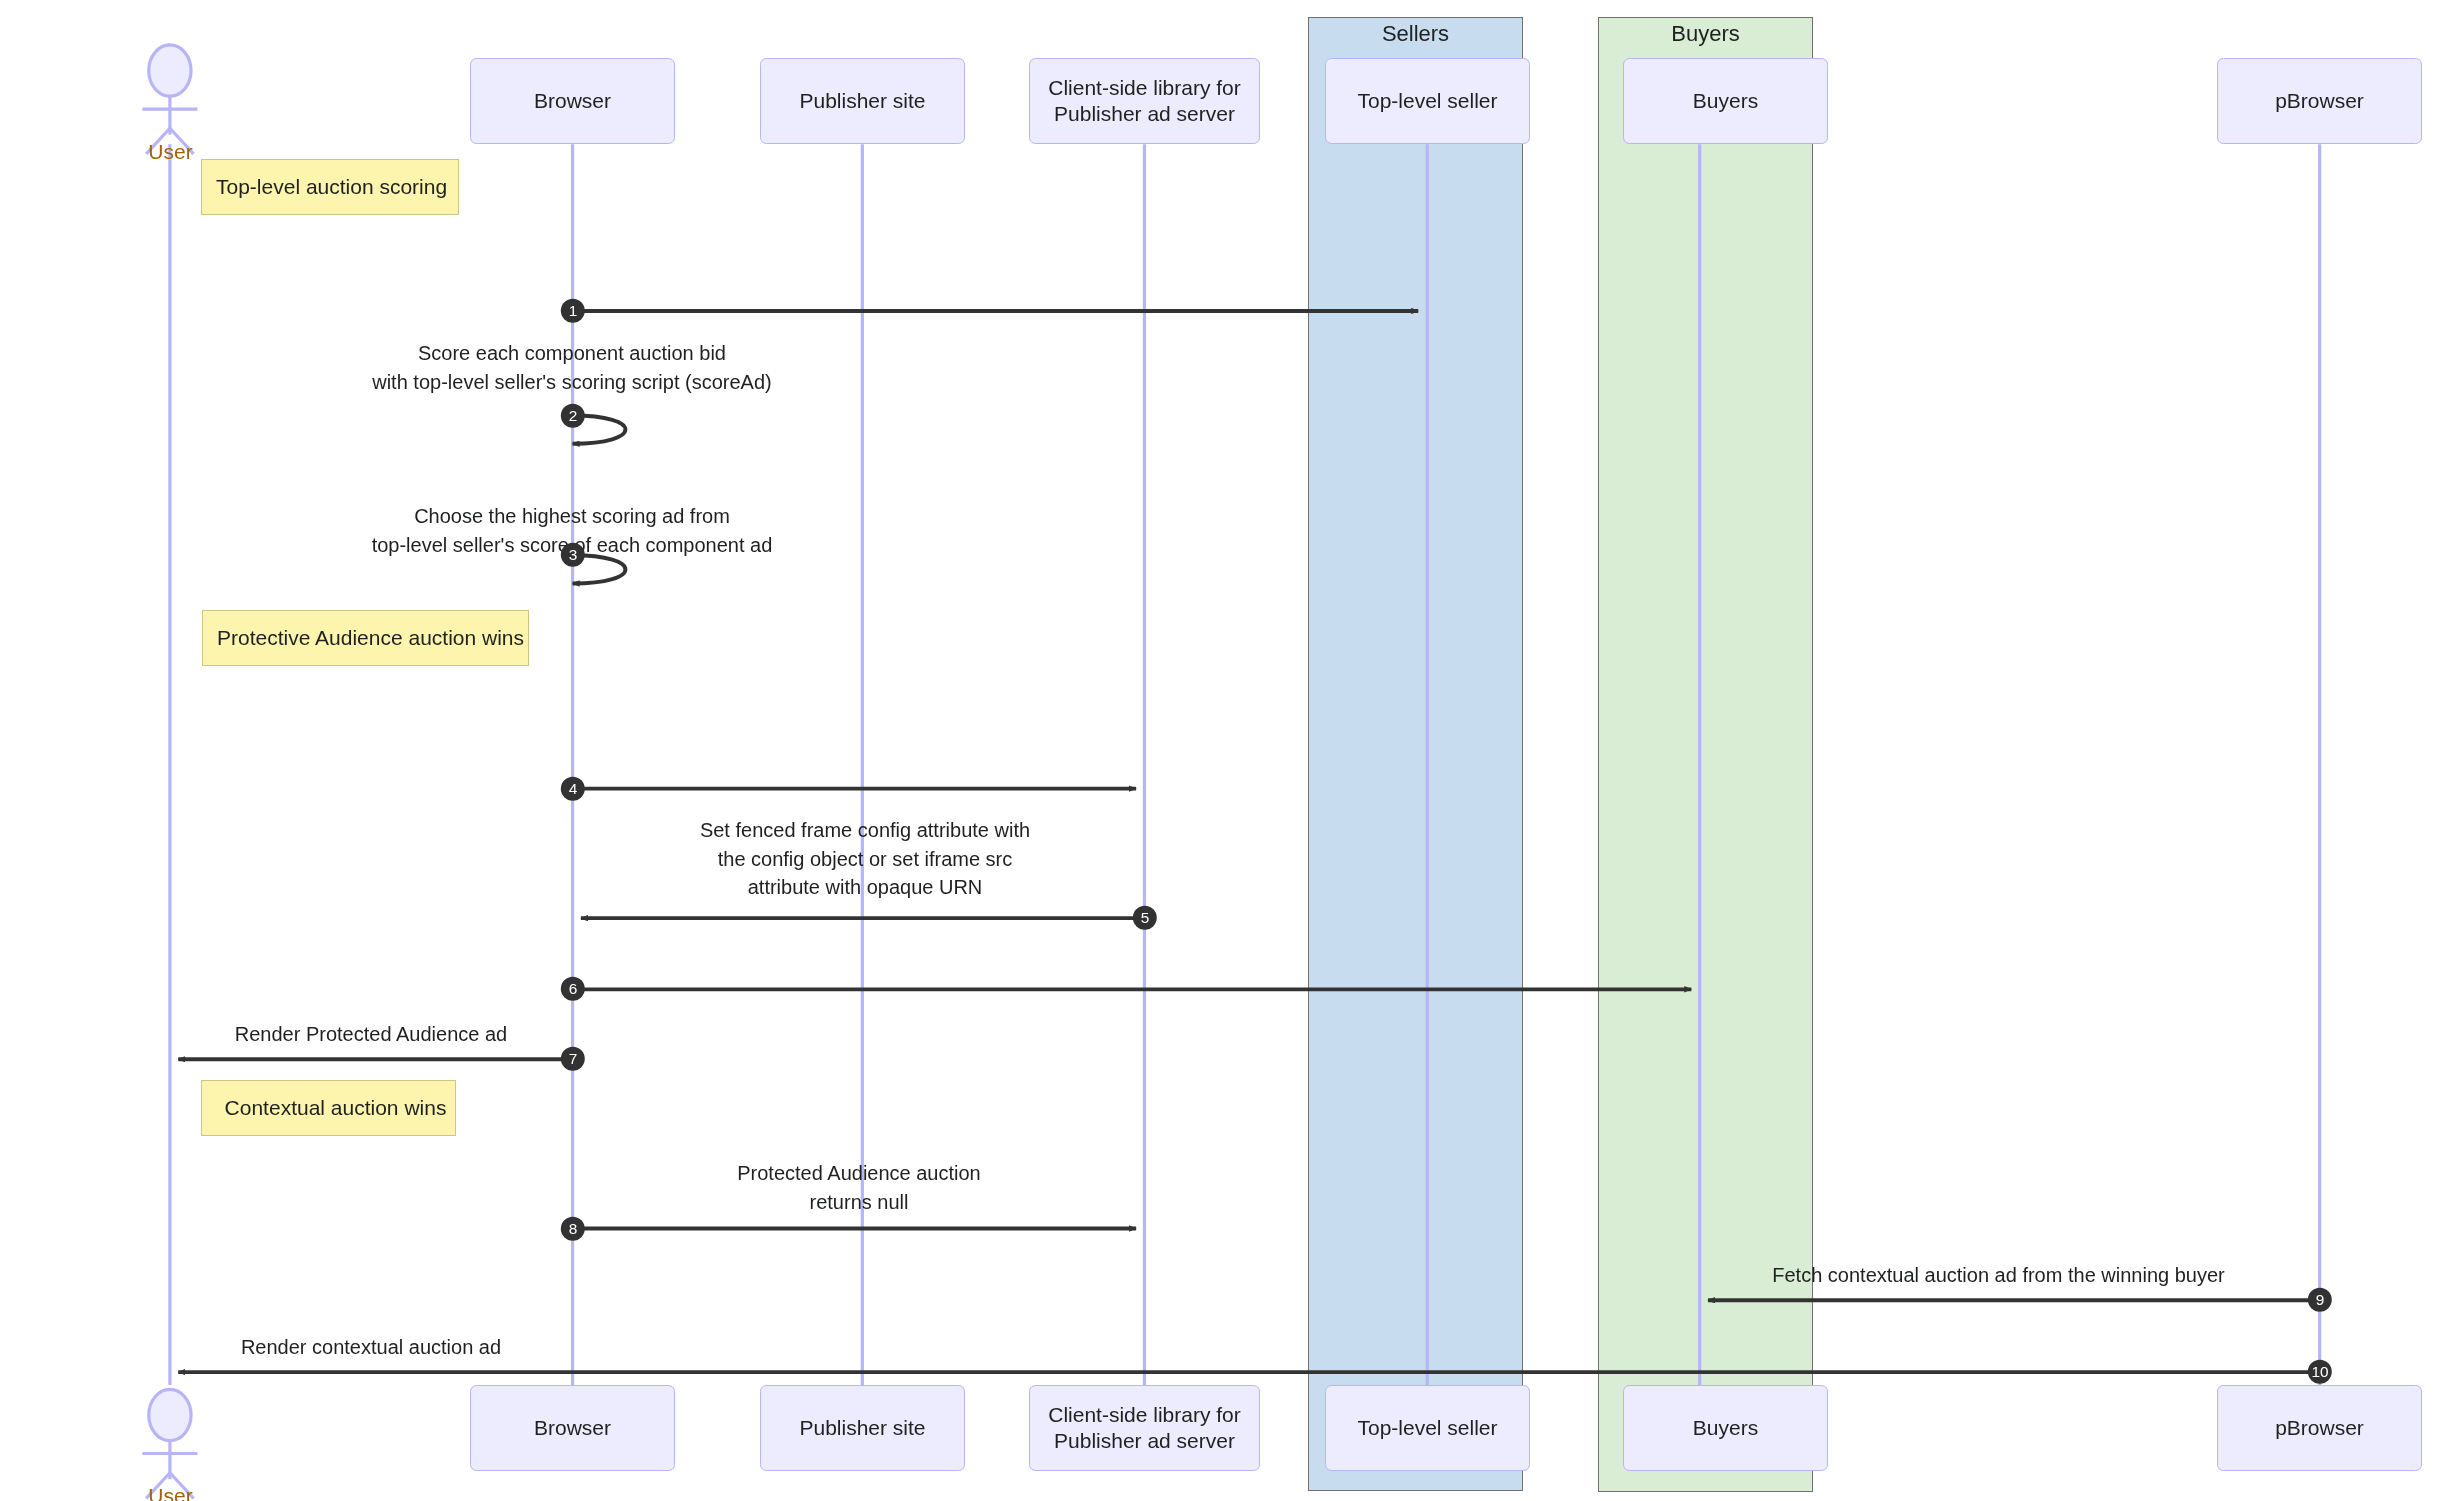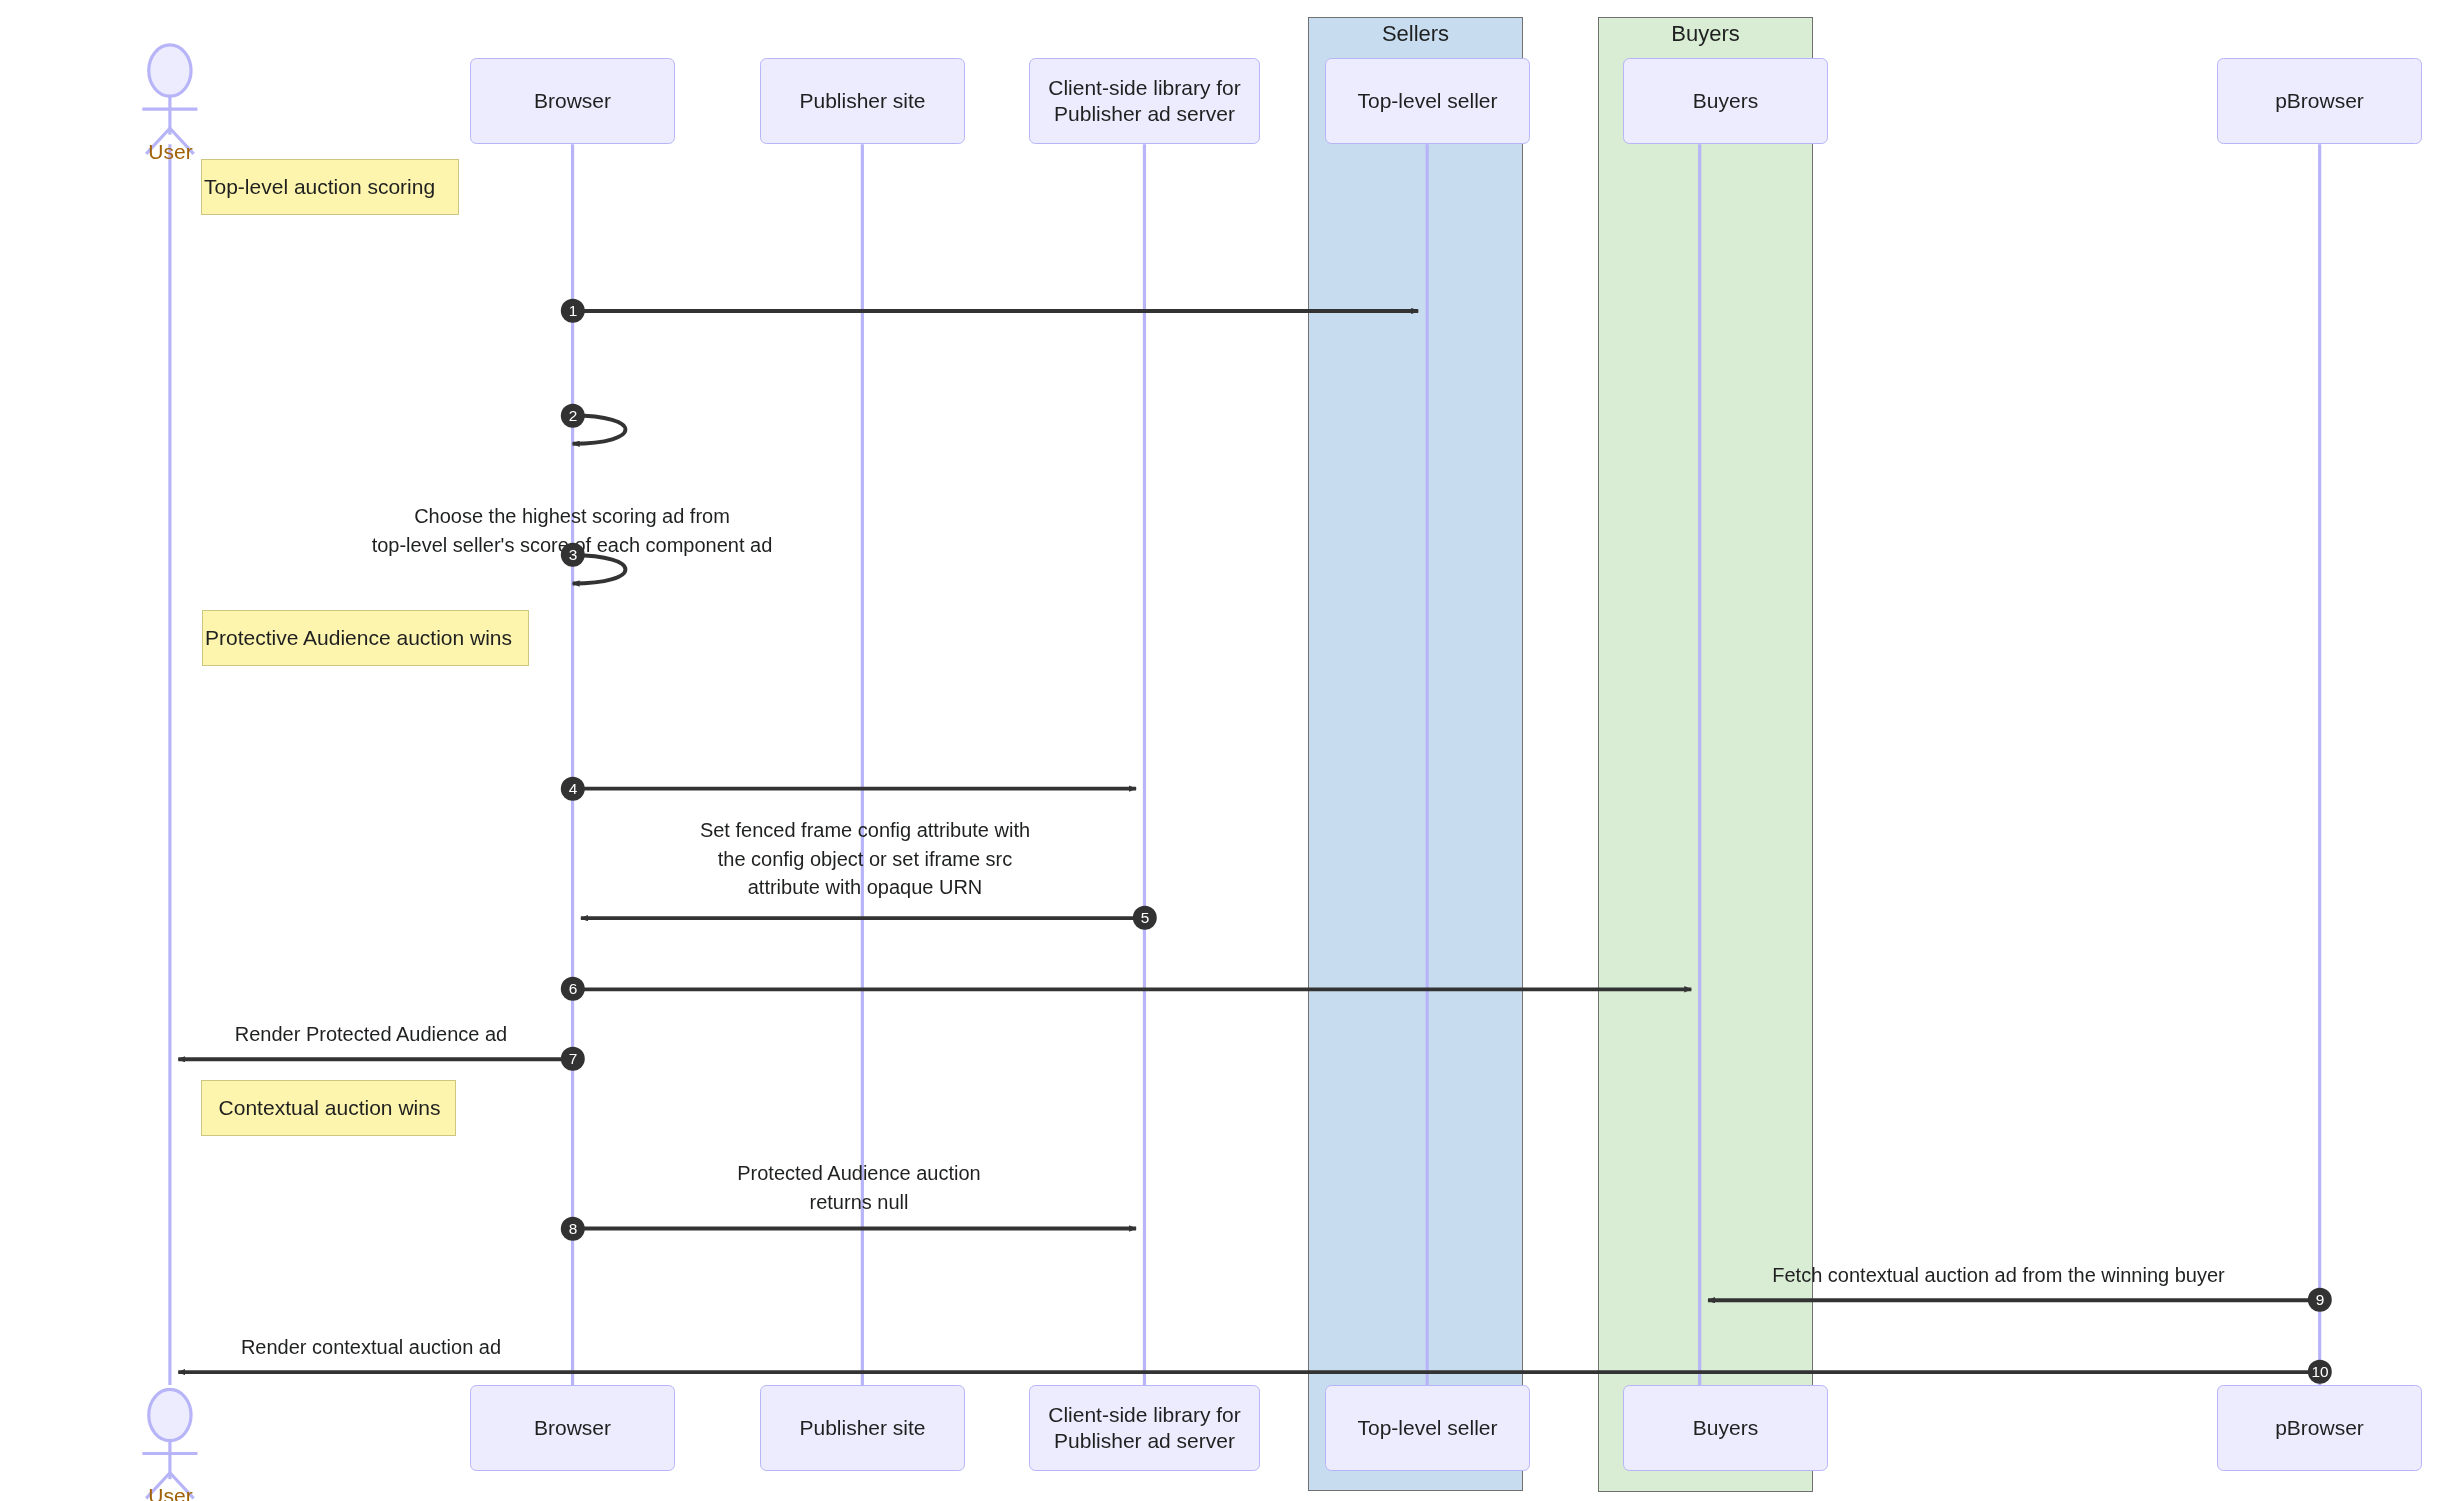--- a/index.html
+++ b/index.html
@@ -11,21 +11,21 @@
   .group-rect{position:absolute;border:1.9px solid #707070;box-sizing:border-box;}
   .group-label{position:absolute;text-align:center;font-size:22px;color:#1f2020;white-space:nowrap;}
 
   
   .actor-box{position:absolute;box-sizing:border-box;background:#ececfe;border:1.9px solid #b7b5f7;
              border-radius:6.4px;display:flex;align-items:center;justify-content:center;
              text-align:center;color:#1f2020;font-size:21px;line-height:1.22;}
 
   
   .note-box{position:absolute;box-sizing:border-box;background:#fdf5ad;border:1.3px solid #ccc680;
-            display:flex;align-items:center;padding-left:2px;color:#1f2020;font-size:21px;}
+            display:flex;align-items:center;padding-left:14px;color:#1f2020;font-size:21px;}
 
   
   .msg-text{position:absolute;text-align:center;color:#1f2020;font-size:20px;line-height:1.43;white-space:pre;}
 
   
   .seqnum{position:absolute;width:24.4px;height:24.4px;border-radius:50%;background:#323232;
           color:#ffffff;font-size:15.4px;display:flex;align-items:center;justify-content:center;
           transform:translate(-50%,-50%);font-family:"Liberation Sans",sans-serif;}
 
   
@@ -162,20 +162,22 @@
 
   <div class="note-box" style="left:202px;top:610px;width:327px;height:56px;">
     <span>Protective Audience auction wins</span>
   </div>
 
   <div class="note-box" style="left:201px;top:1080px;width:255px;height:56px;justify-content:center;">
     <span>Contextual auction wins</span>
   </div>
 
 
+  <div class="msg-text" style="left:258px;top:339px;width:628px;">Score each component auction bid
+with top-level seller's scoring script (scoreAd)</div>
 
   <div class="msg-text" style="left:258px;top:502px;width:628px;">Choose the highest scoring ad from
 top-level seller's score of each component ad</div>
 
 
   <div class="msg-text" style="left:615px;top:816px;width:500px;">Set fenced frame config attribute with
 the config object or set iframe src
 attribute with opaque URN</div>
 
 

